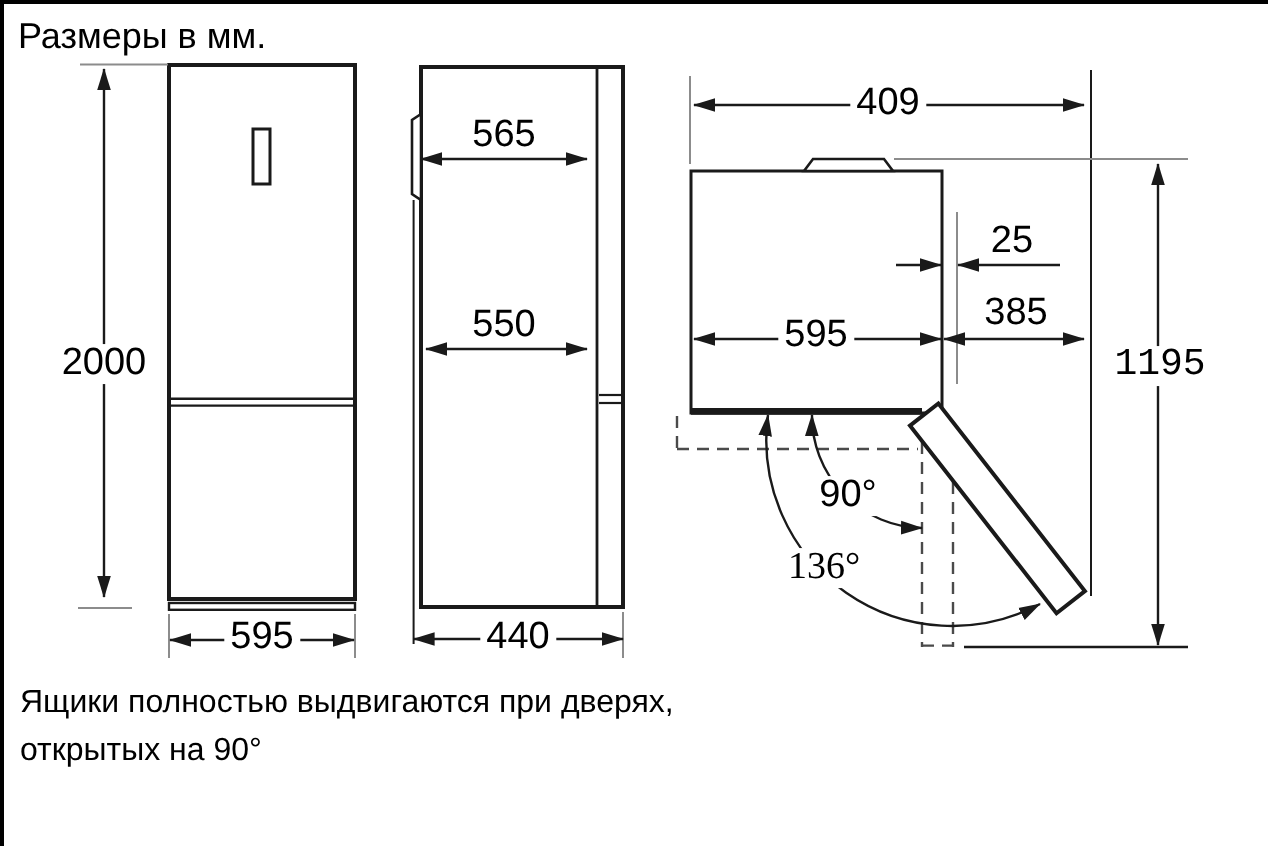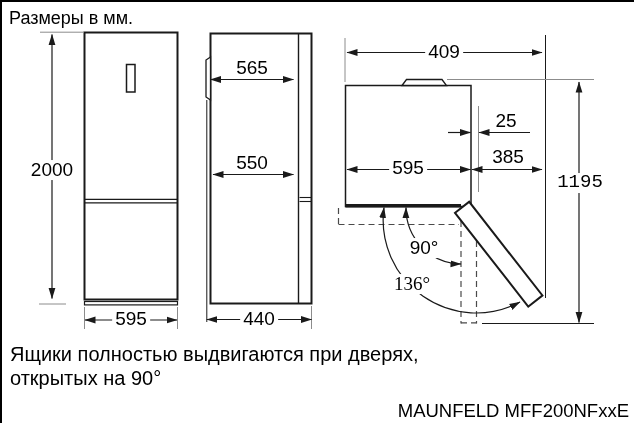--- a/index.html
+++ b/index.html
@@ -8,21 +8,21 @@
     border:2px solid #000000;overflow:hidden;
     font-family:"Liberation Sans",sans-serif;color:#000;
   }
   .canvas svg{position:absolute;left:0;top:0;}
   .lbl{
     position:absolute;font-size:19px;line-height:1.05;white-space:nowrap;
     transform:translate(-50%,-50%);letter-spacing:0px;color:#000;
   }
   .onln{background:#ffffff;padding:0 3px;}
   .title{position:absolute;left:7px;top:6px;font-size:18px;transform:none;}
-  .note{position:absolute;left:8px;font-size:20px;transform:none;}
+  .note{position:absolute;left:8px;font-size:16px;transform:none;}
   .model{position:absolute;right:5px;top:398px;font-size:18.5px;transform:none;}
 </style>
 </head>
 <body>
 
 <div class="canvas">
 
   <svg width="632" height="421" viewBox="0 0 632 421">
     <defs>
       <marker id="ah" markerWidth="12" markerHeight="10" refX="10.5" refY="5" orient="auto-start-reverse" markerUnits="userSpaceOnUse">
@@ -90,32 +90,31 @@
       <line x1="446" y1="130.5" x2="468.5" y2="130.5" stroke-width="1.2" marker-end="url(#ah)"></line>
       <line x1="477" y1="130.5" x2="528" y2="130.5" stroke-width="1.2" marker-start="url(#ah)"></line>
       <line x1="345" y1="167.5" x2="468.5" y2="167.5" stroke-width="1.2" marker-start="url(#ah)" marker-end="url(#ah)"></line>
       <line x1="470" y1="167.5" x2="540" y2="167.5" stroke-width="1.2" marker-start="url(#ah)" marker-end="url(#ah)"></line>
       <line x1="577" y1="80" x2="577" y2="320.5" stroke-width="1.2" marker-start="url(#ah)" marker-end="url(#ah)"></line>
     </g>
   </svg>
 
   <div class="title">Размеры в мм.</div>
 
-  <div class="lbl onln" style="left:50px;top:168px;">2000</div>
+  <div class="lbl onln" style="left:50px;top:180px;">2000</div>
   <div class="lbl onln" style="left:129px;top:317px;">595</div>
 
   <div class="lbl onln" style="left:250px;top:66px;">565</div>
   <div class="lbl onln" style="left:250px;top:161px;">550</div>
   <div class="lbl onln" style="left:257px;top:317px;">440</div>
 
   <div class="lbl onln" style="left:442px;top:50px;">409</div>
   <div class="lbl" style="left:504px;top:119px;">25</div>
   <div class="lbl" style="left:506px;top:155px;">385</div>
   <div class="lbl onln" style="left:406px;top:166px;">595</div>
   <div class="lbl onln" style="left:578px;top:181px;font-family:Liberation Mono, monospace;">1195</div>
   <div class="lbl onln" style="left:422px;top:246px;">90°</div>
   <div class="lbl onln" style="left:410px;top:282px;font-family:Liberation Serif, serif;">136°</div>
 
   <div class="note" style="top:341px;">Ящики полностью выдвигаются при дверях,</div>
   <div class="note" style="top:365px;">открытых на 90°</div>
 
-  <div class="model">MAUNFELD MFF200NFxxE</div>
 </div>
 
 </body></html>

